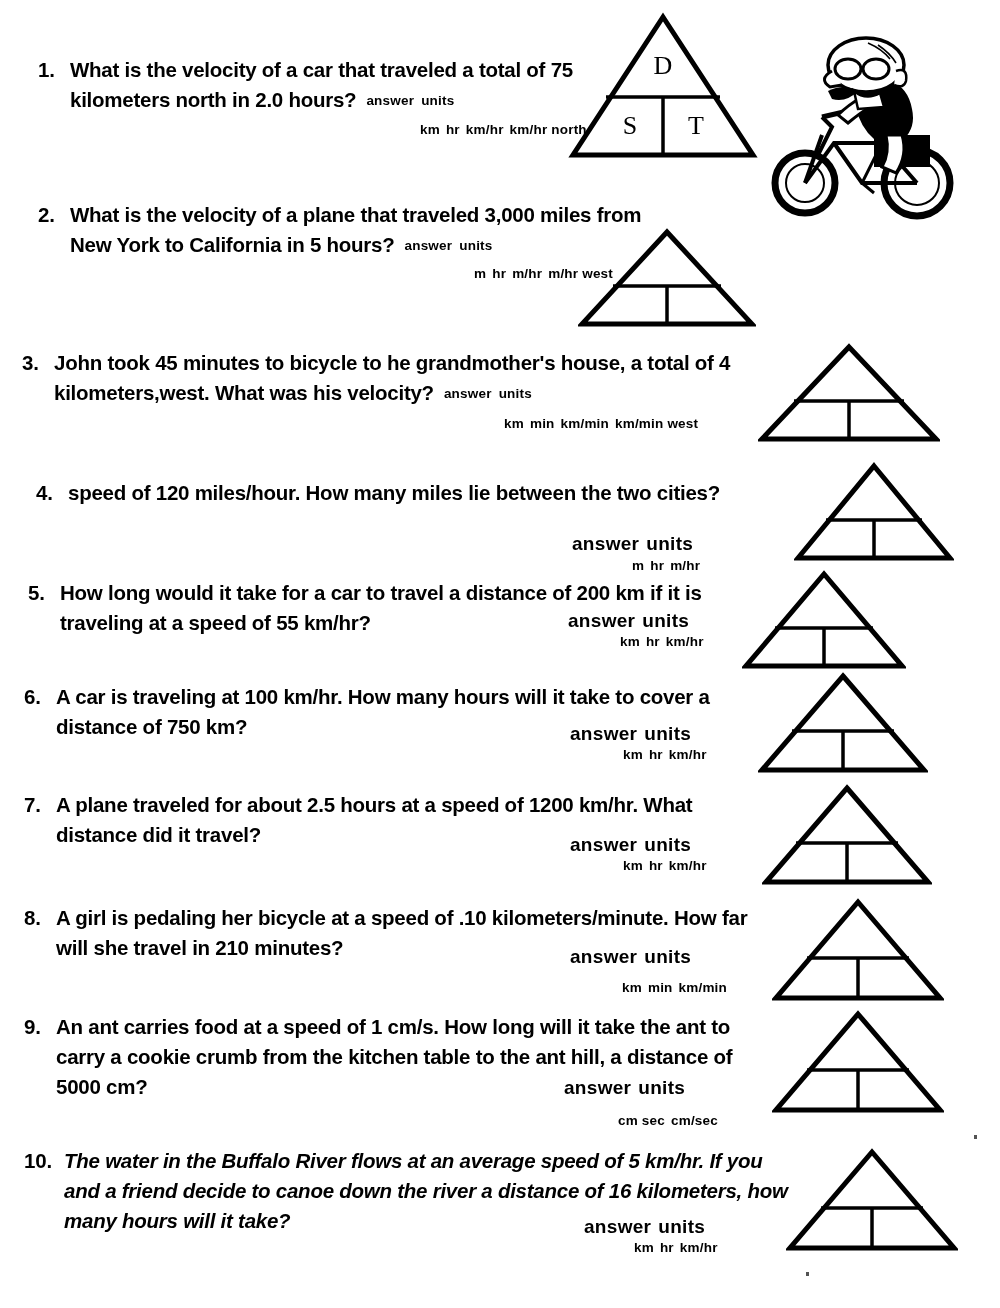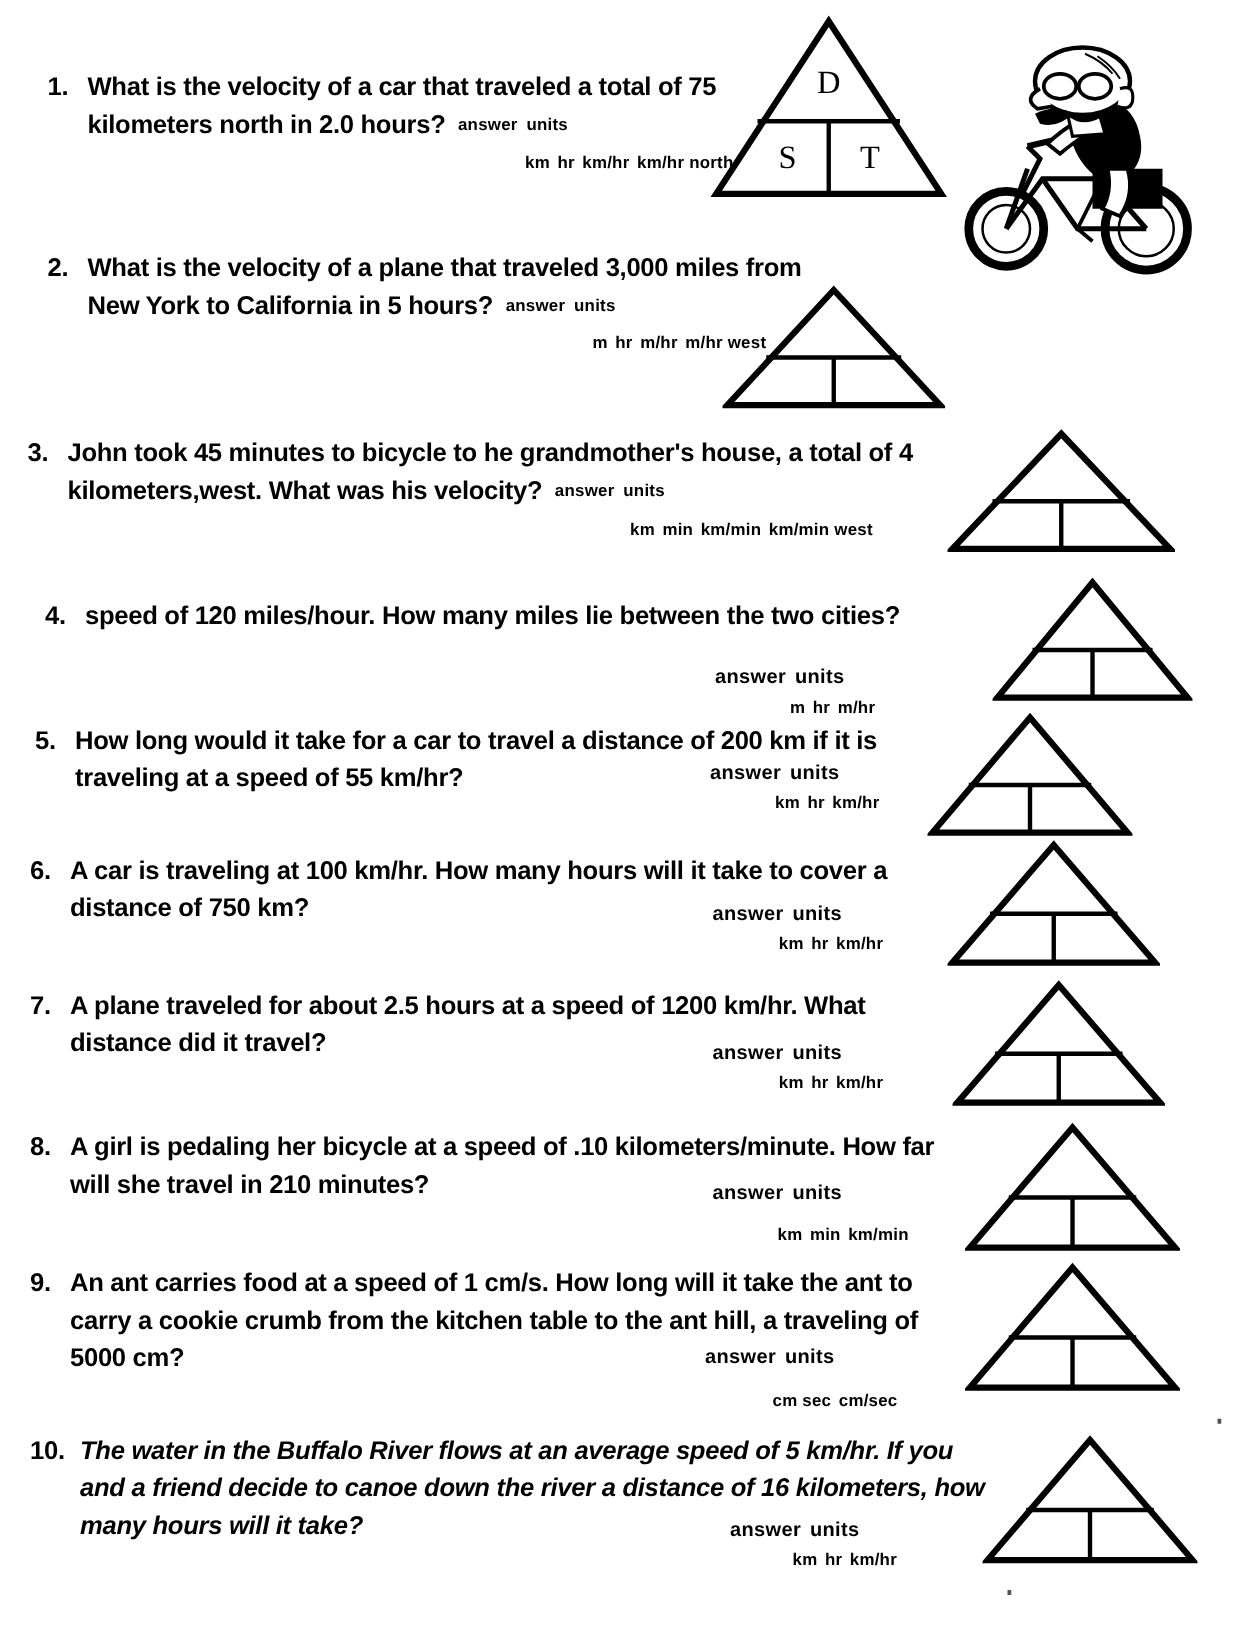--- a/index.html
+++ b/index.html
@@ -51,21 +51,21 @@
     letter-spacing: 0.2px;
     margin-left: 10px;
     position: relative;
     top: -2px;
   }
   .inline-au .gap { display: inline-block; width: 7px; }
 
   
   .au {
     position: absolute;
-    font-size: 16px;
+    font-size: 19px;
     font-weight: 700;
     letter-spacing: 0.3px;
     white-space: nowrap;
   }
   .au .gap { display: inline-block; width: 7px; }
 
   
   .units {
     position: absolute;
     font-size: 13.5px;
@@ -311,21 +311,21 @@
     <polygon points="86,4 168,100 4,100" fill="#ffffff" stroke="#000000" stroke-width="5" stroke-linejoin="miter"></polygon>
     <line x1="35" y1="60" x2="137" y2="60" stroke="#000000" stroke-width="3.5"></line>
     <line x1="86" y1="60" x2="86" y2="100" stroke="#000000" stroke-width="3.5"></line>
   </svg>
 </div>
 
 <div class="q" style="left:24px; top:1012px; width:740px;">
   <span class="q-num">9.</span>
   <div class="q-body" style="left:32px;">
     <span class="q-line">An ant carries food at a speed of 1 cm/s. How long will it take the ant to</span>
-    <span class="q-line">carry a cookie crumb from the kitchen table to the ant hill, a traveling of</span>
+    <span class="q-line">carry a cookie crumb from the kitchen table to the ant hill, a distance of</span>
     <span class="q-line">5000 cm?</span>
   </div>
 </div>
 <div class="au" style="left:564px; top:1077px;">
   <span>answer</span><span class="gap"></span><span>units</span>
 </div>
 <div class="units" style="left:618px; top:1113px;">
   <span>cm sec</span><span class="gap"></span><span>cm/sec</span>
 </div>
 <div class="tri" style="left:772px; top:1010px;">

